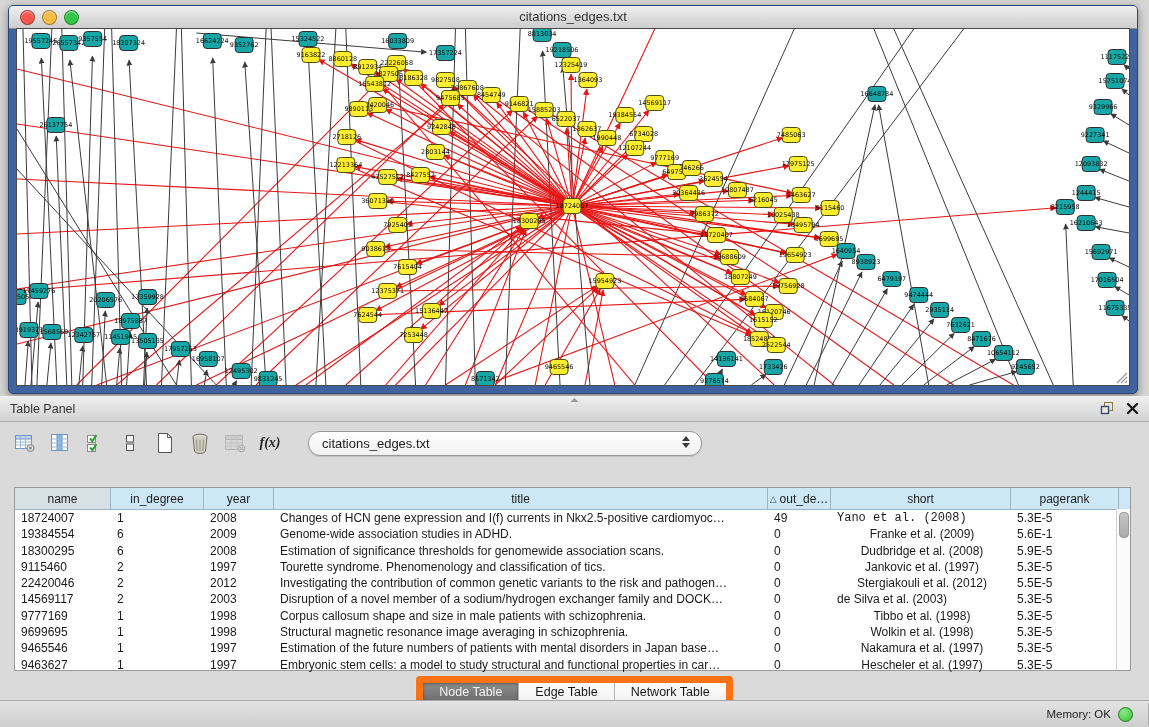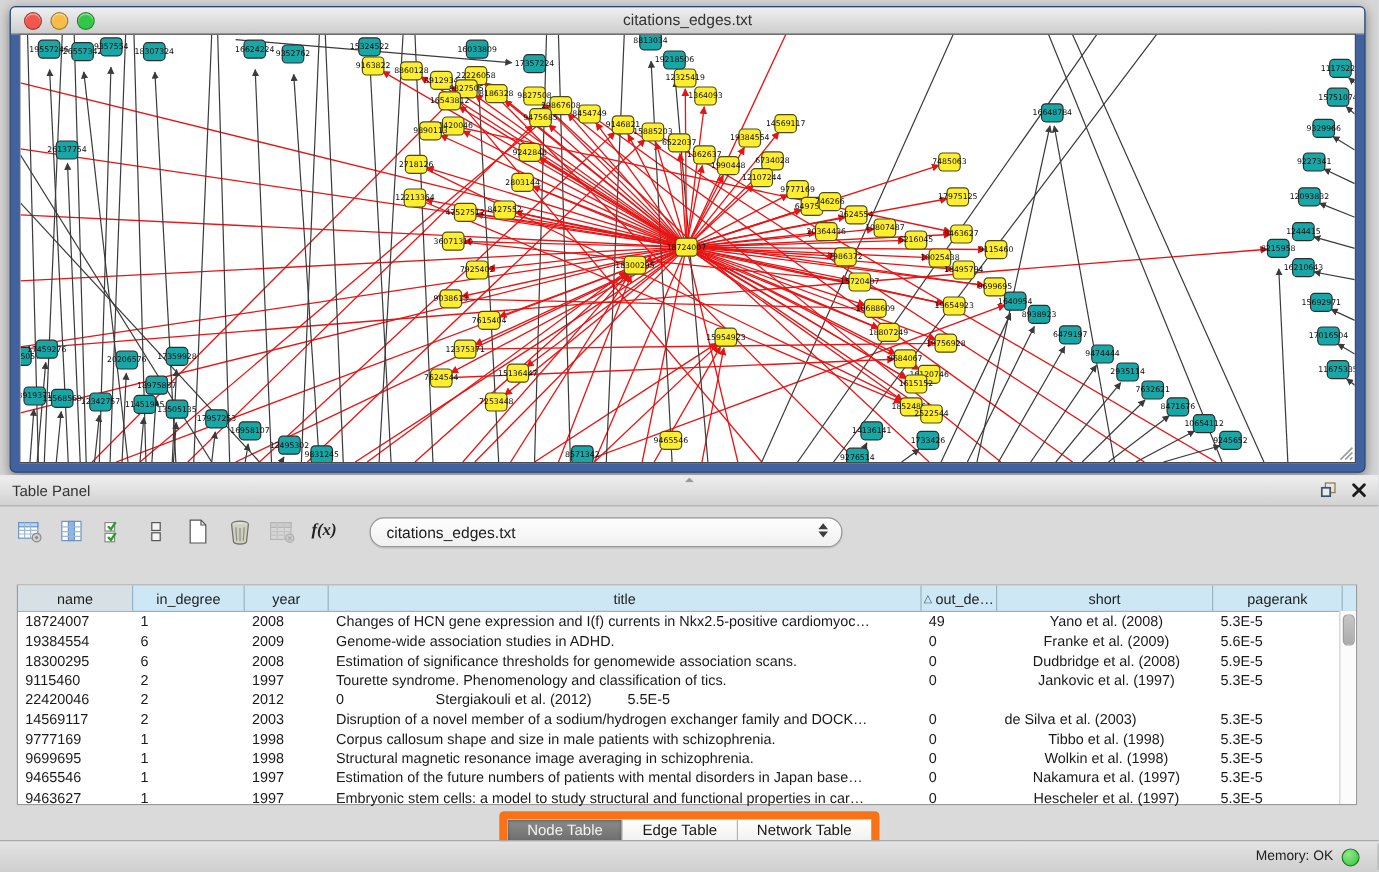--- a/index.html
+++ b/index.html
@@ -889,31 +889,31 @@
             <span>pagerank</span>
           </div>
         </div>
       <div id="tbody">
           <div class="trow">
             <div class="td" style="width: 96px; text-align: left;">18724007</div>
             <div class="td" style="width: 93px; text-align: left;">1</div>
             <div class="td" style="width: 70px; text-align: left;">2008</div>
             <div class="td" style="width: 494px; text-align: left;">Changes of HCN gene expression and I(f) currents in Nkx2.5-positive cardiomyoc…</div>
             <div class="td" style="width: 63px; text-align: left;">49</div>
-            <div class="td" style="width: 180px; text-align: center;">Yano et al. (2008)</div>
+            <div class="td" style="width: 180px;  font-family: Liberation Mono, monospace;">Yano et al. (2008)</div>
             <div class="td" style="width: 108px; text-align: left;">5.3E-5</div>
           </div>
           <div class="trow">
             <div class="td" style="width: 96px; text-align: left;">19384554</div>
             <div class="td" style="width: 93px; text-align: left;">6</div>
             <div class="td" style="width: 70px; text-align: left;">2009</div>
             <div class="td" style="width: 494px; text-align: left;">Genome-wide association studies in ADHD.</div>
             <div class="td" style="width: 63px; text-align: left;">0</div>
             <div class="td" style="width: 180px; text-align: center;">Franke et al. (2009)</div>
-            <div class="td" style="width: 108px; text-align: left;">5.6E-5</div>
+            <div class="td" style="width: 108px; text-align: left;">5.6E-1</div>
           </div>
           <div class="trow">
             <div class="td" style="width: 96px; text-align: left;">18300295</div>
             <div class="td" style="width: 93px; text-align: left;">6</div>
             <div class="td" style="width: 70px; text-align: left;">2008</div>
             <div class="td" style="width: 494px; text-align: left;">Estimation of significance thresholds for genomewide association scans.</div>
             <div class="td" style="width: 63px; text-align: left;">0</div>
             <div class="td" style="width: 180px; text-align: center;">Dudbridge et al. (2008)</div>
             <div class="td" style="width: 108px; text-align: left;">5.9E-5</div>
           </div>
@@ -923,20 +923,21 @@
             <div class="td" style="width: 70px; text-align: left;">1997</div>
             <div class="td" style="width: 494px; text-align: left;">Tourette syndrome. Phenomenology and classification of tics.</div>
             <div class="td" style="width: 63px; text-align: left;">0</div>
             <div class="td" style="width: 180px; text-align: center;">Jankovic et al. (1997)</div>
             <div class="td" style="width: 108px; text-align: left;">5.3E-5</div>
           </div>
           <div class="trow">
             <div class="td" style="width: 96px; text-align: left;">22420046</div>
             <div class="td" style="width: 93px; text-align: left;">2</div>
             <div class="td" style="width: 70px; text-align: left;">2012</div>
+            <div class="td" style="width: 494px; text-align: left;">Investigating the contribution of common genetic variants to the risk and pathogen…</div>
             <div class="td" style="width: 63px; text-align: left;">0</div>
             <div class="td" style="width: 180px; text-align: center;">Stergiakouli et al. (2012)</div>
             <div class="td" style="width: 108px; text-align: left;">5.5E-5</div>
           </div>
           <div class="trow">
             <div class="td" style="width: 96px; text-align: left;">14569117</div>
             <div class="td" style="width: 93px; text-align: left;">2</div>
             <div class="td" style="width: 70px; text-align: left;">2003</div>
             <div class="td" style="width: 494px; text-align: left;">Disruption of a novel member of a sodium/hydrogen exchanger family and DOCK…</div>
             <div class="td" style="width: 63px; text-align: left;">0</div>

